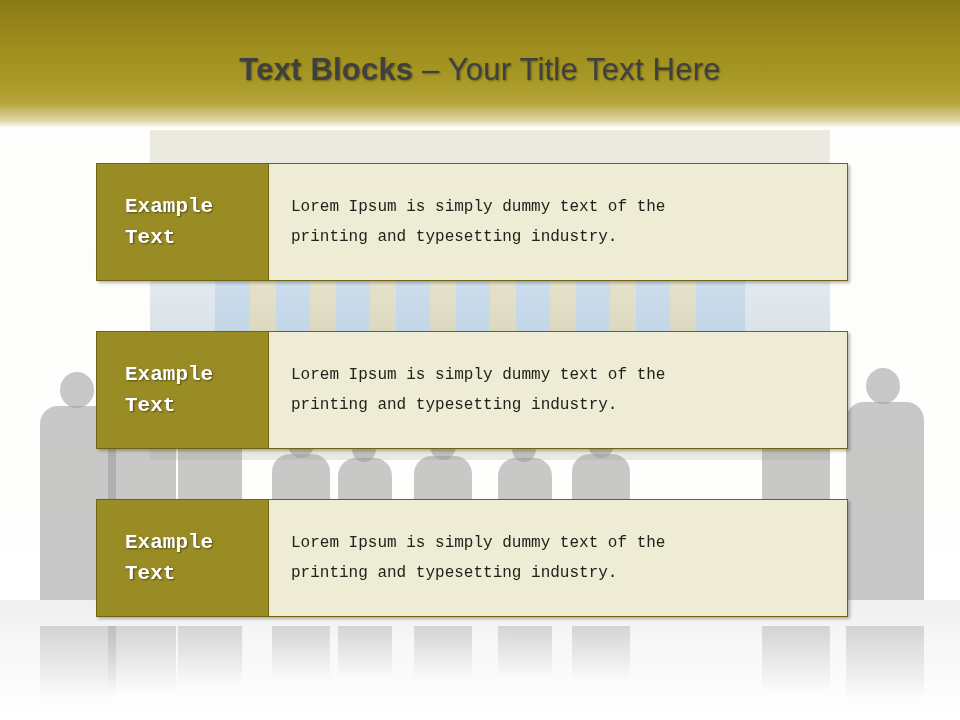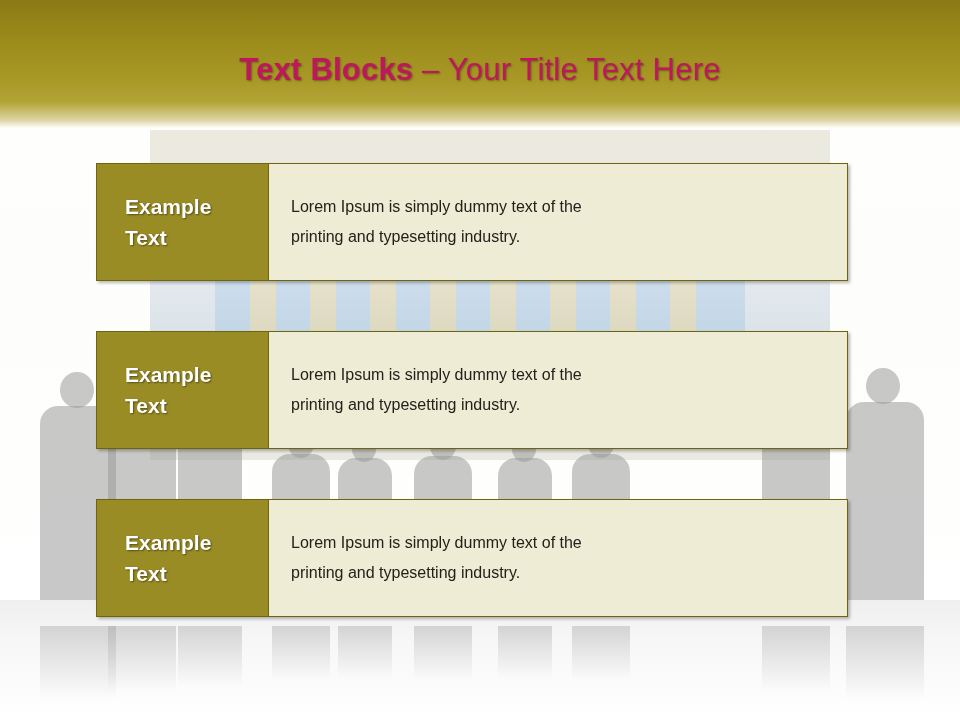--- a/index.html
+++ b/index.html
@@ -90,21 +90,21 @@
     width: 960px;
     height: 128px;
     background: linear-gradient(180deg, #8a7a14 0%, #9d8d1d 35%, #a79724 60%, #b3a437 80%, rgba(216,206,150,0.85) 94%, rgba(255,255,255,0) 100%);
   }
   .header-title {
     position: absolute;
     left: 0;
     top: 52px;
     width: 960px;
     text-align: center;
-    color: #be185d;
+    color: #404040;
     font-size: 31px;
     letter-spacing: 0.2px;
     text-shadow: 1px 1px 2px rgba(0,0,0,0.35);
     white-space: nowrap;
   }
   .header-title .strong {
     font-weight: bold;
   }
   .header-title .light {
     font-weight: normal;
@@ -113,20 +113,21 @@
   
   .block {
     position: absolute;
     left: 96px;
     width: 752px;
     height: 118px;
     display: flex;
     border: 1px solid #6f6410;
     box-sizing: border-box;
     box-shadow: 2px 2px 3px rgba(0,0,0,0.28);
+    font-family: Liberation Mono, monospace;
   }
   .block-label {
     width: 172px;
     box-sizing: border-box;
     background: #9a8c25;
     border-right: 1px solid #6f6410;
     display: flex;
     flex-direction: column;
     justify-content: center;
     padding-left: 28px;

